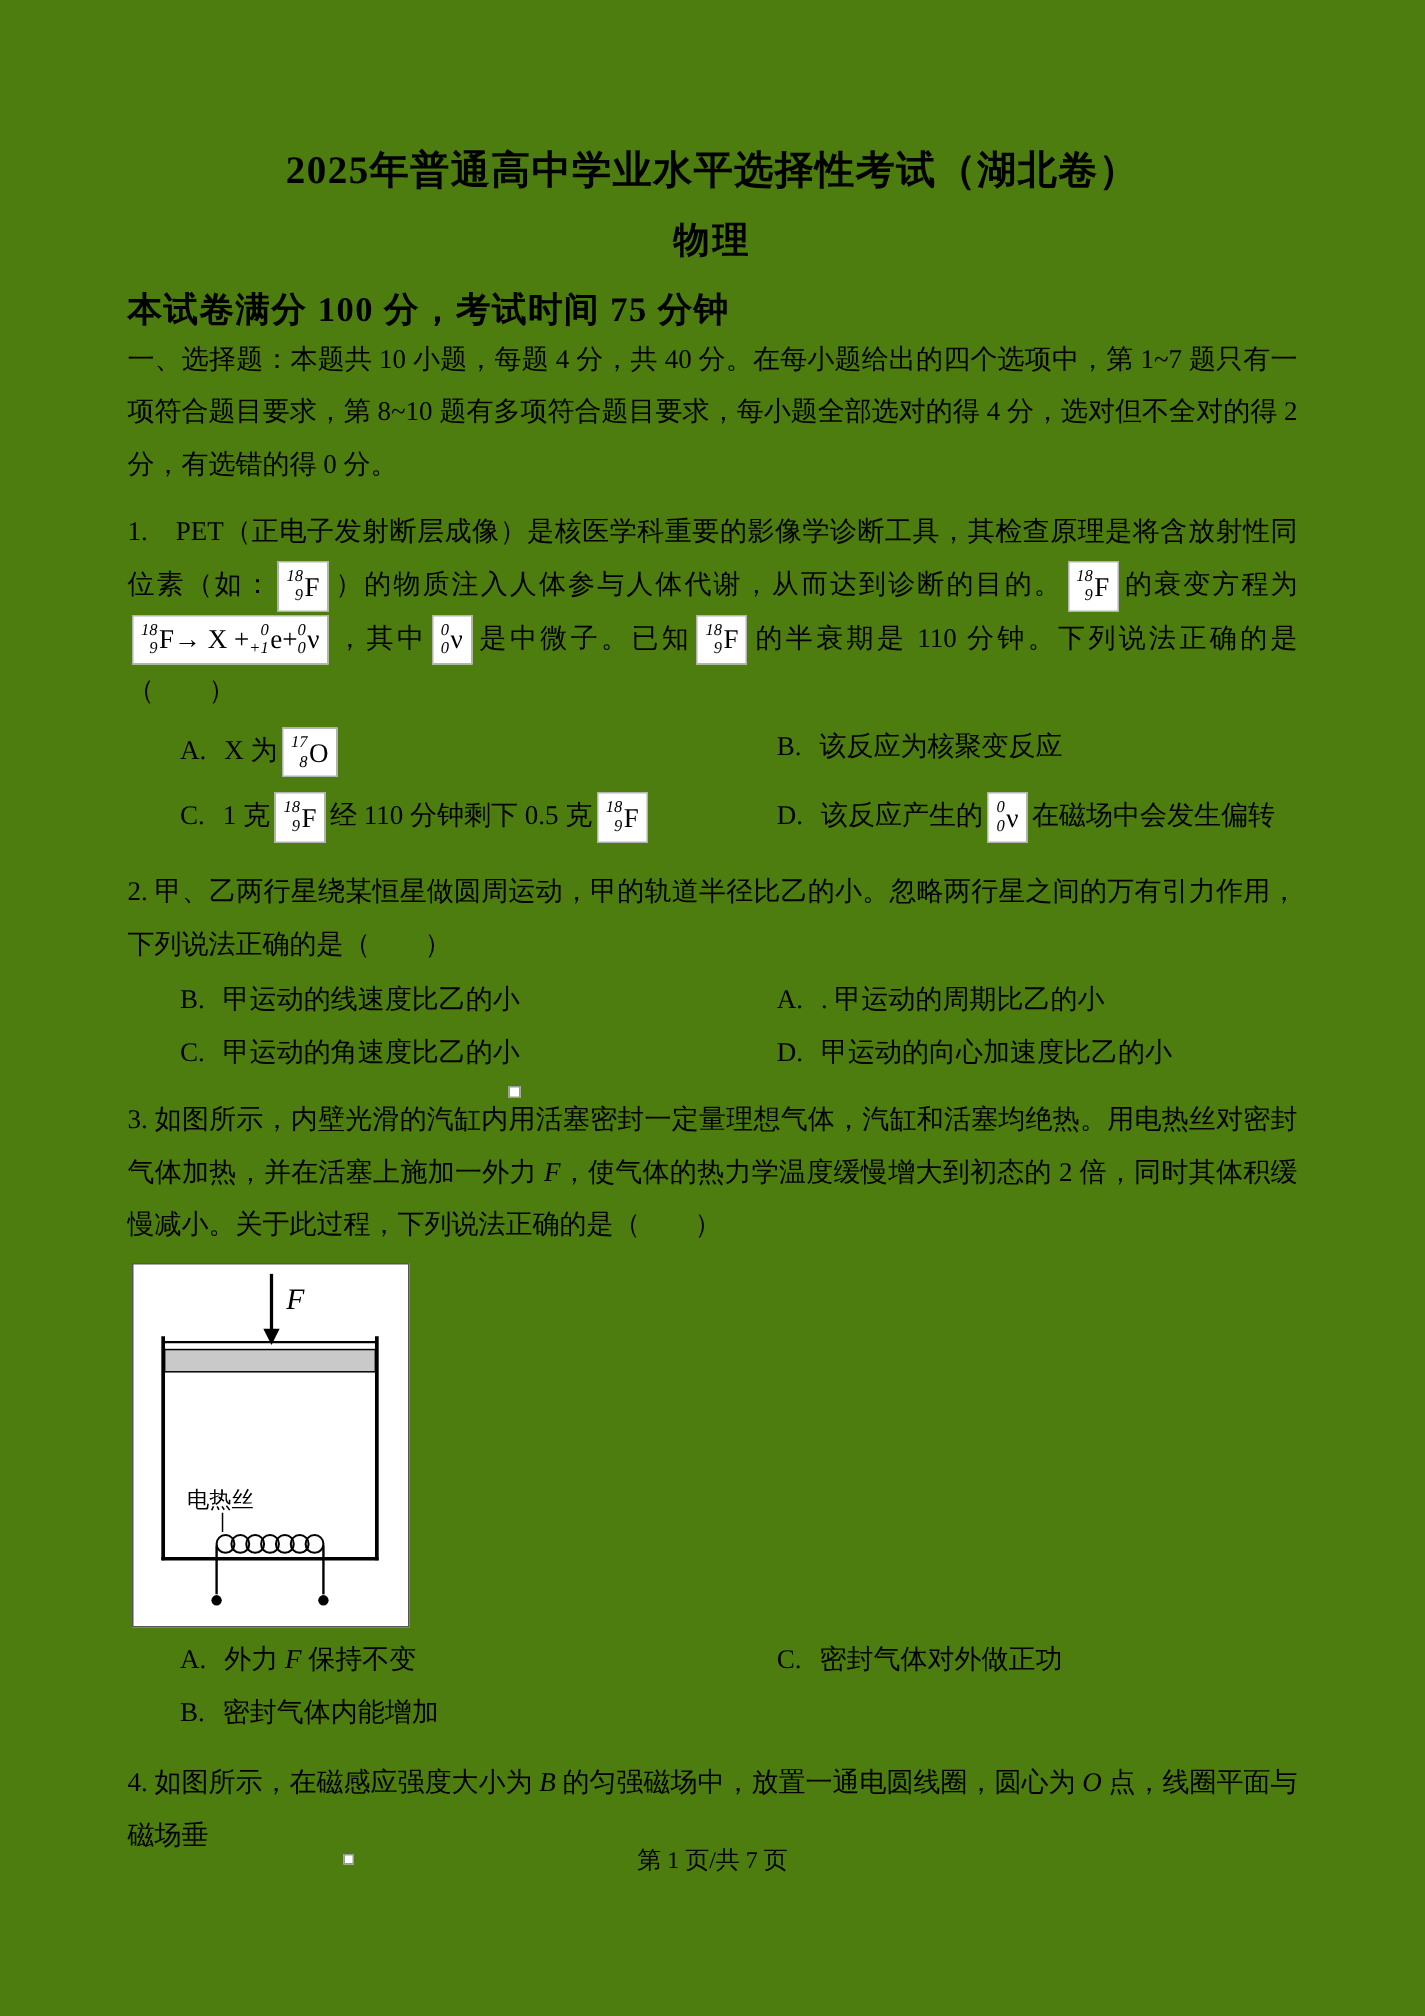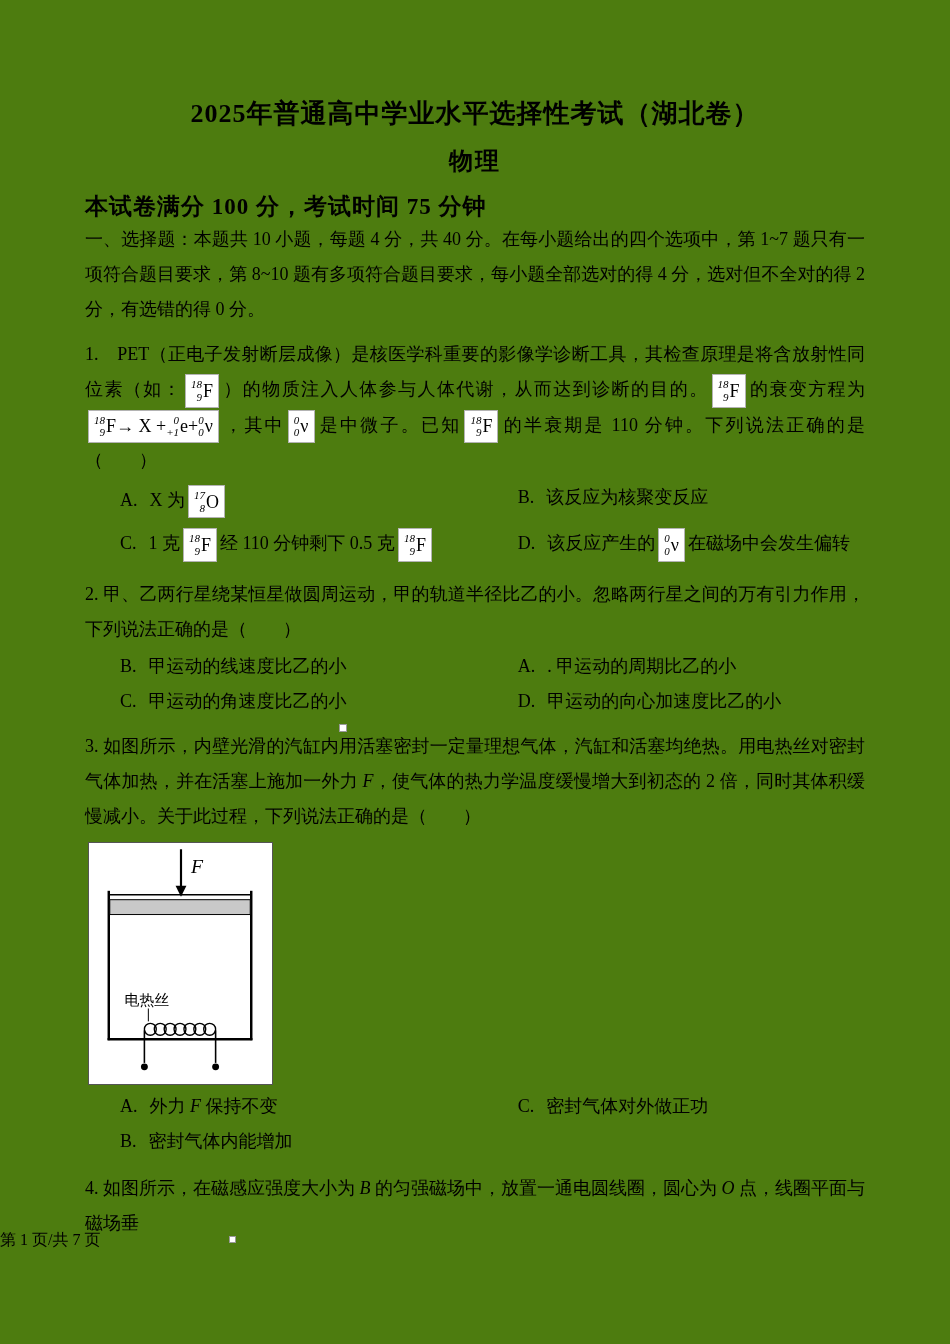--- a/index.html
+++ b/index.html
@@ -35,21 +35,21 @@
   }
   .nuclide .sym { font-size:18px; }
   .figure {
     width:185px; height:243px; border:1px solid #555;
     margin:8px 0 4px 3px; background:#fff;
   }
   .figure svg { width:100%; height:100%; display:block; }
   .fig-var { font-style:italic; font-size:20px; font-family:"Liberation Serif",serif; }
   .fig-label { font-size:15px; font-family:"Liberation Serif",serif; }
   .q4 { margin-top:12px; }
-  .footer { position:absolute; left:0; right:0; top:1230px; text-align:left; font-size:16px; }
+  .footer { position:absolute; left:0; right:0; top:1230px; text-align:center; font-size:16px; }
   .artifact {
     position:absolute; border:1px solid #999; background:#fff;
   }
   .artifact.a1 { left:339px; top:724px; width:8px; height:8px; }
   .artifact.a2 { left:229px; top:1236px; width:7px; height:7px; }
 </style>
 </head>
 <body>
 
 <div class="page">

